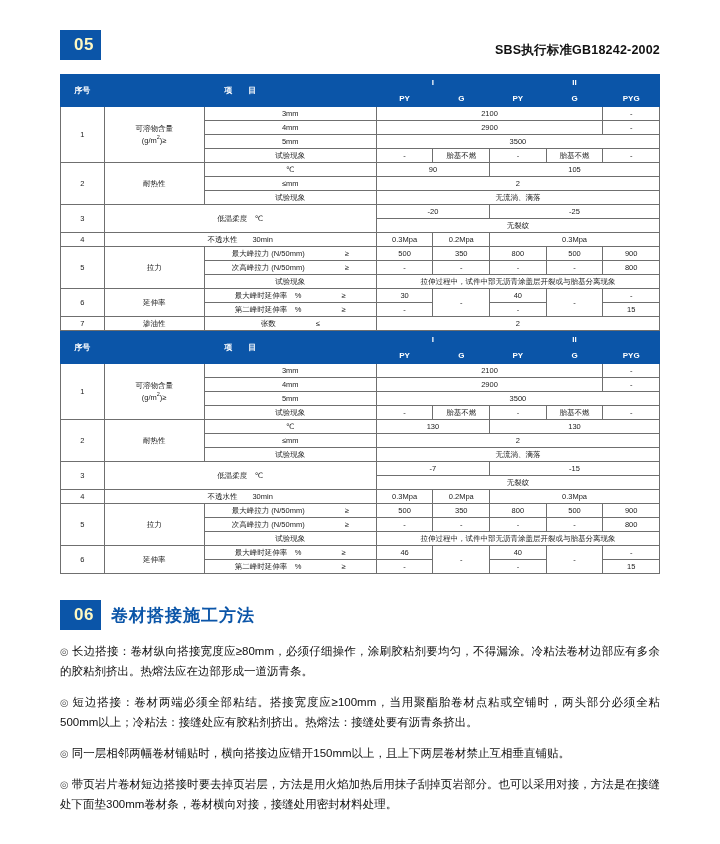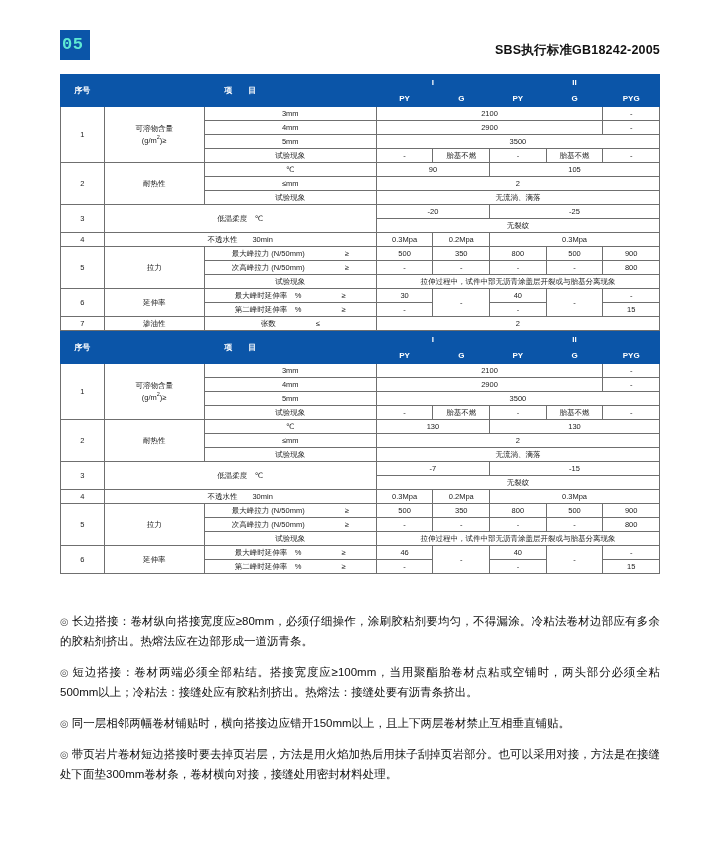--- a/index.html
+++ b/index.html
@@ -10,25 +10,25 @@
     font-family:"Liberation Sans","DejaVu Sans",sans-serif;
     color:#111;
     overflow:hidden;
   }
   .page { padding:0 60px; position:relative; height:844px; }
 
   
   .sec-head { display:flex; align-items:center; }
   .sec-head.first { padding-top:30px; }
   .sec-badge {
-    background:#0b55a8; color:#5eead4;
+    background:#0b55a8; color:#fef9c3;
     font-size:17px; font-weight:bold;
-    line-height:1; padding:6px 7px 7px 2px;
+    line-height:1; padding:6px 7px 7px 14px;
     letter-spacing:0.5px;
-    font-family:Liberation Mono, monospace;
+    font-family:Liberation Sans, sans-serif;
   }
   .sec-title {
     color:#0b55a8; font-size:17px; font-weight:bold;
     margin-left:10px; letter-spacing:1px;
   }
   .std-line {
     position:absolute; right:60px;
     font-size:12.5px; font-weight:bold; color:#111;
     letter-spacing:0.2px;
   }
@@ -67,21 +67,21 @@
   }
   .b-item .bullet { color:#555; margin-right:3px; font-size:10px; }
 </style>
 </head>
 <body>
 
 <div class="page">
 
   <div class="sec-head first">
     <span class="sec-badge">05</span>
-    <span class="std-line" style="top:42px;">SBS执行标准GB18242-2005</span>
+    <span class="std-line" style="top:42px;">SBS执行标准GB18242-2002</span>
   </div>
 
   <div style="height:14px;"></div>
   <div id="tbl-sbs-mount">
       <table class="spec">
         <colgroup>
           <col style="width: 40px;">
           <col style="width: 92px;">
           <col style="width: 158px;">
           <col style="width: 52px;">
@@ -334,20 +334,24 @@
             <td class="sub">第二峰时延伸率　%<span class="op-sp"></span>≥</td>
             <td>-</td>
             <td>-</td>
             <td>15</td>
           </tr>
         </tbody>
       </table>
     </div>
 
   <div style="height:26px;"></div>
+  <div class="sec-head">
+    <span class="sec-badge">06</span>
+    <span class="sec-title">卷材搭接施工方法</span>
+  </div>
 
   <div class="body-list" id="notes-mount">
       <p class="b-item"><span class="bullet">◎</span><span>长边搭接：卷材纵向搭接宽度应≥80mm，必须仔细操作，涂刷胶粘剂要均匀，不得漏涂。冷粘法卷材边部应有多余的胶粘剂挤出。热熔法应在边部形成一道沥青条。</span></p>
       <p class="b-item"><span class="bullet">◎</span><span>短边搭接：卷材两端必须全部粘结。搭接宽度应≥100mm，当用聚酯胎卷材点粘或空铺时，两头部分必须全粘500mm以上；冷粘法：接缝处应有胶粘剂挤出。热熔法：接缝处要有沥青条挤出。</span></p>
       <p class="b-item"><span class="bullet">◎</span><span>同一层相邻两幅卷材铺贴时，横向搭接边应错开150mm以上，且上下两层卷材禁止互相垂直铺贴。</span></p>
       <p class="b-item"><span class="bullet">◎</span><span>带页岩片卷材短边搭接时要去掉页岩层，方法是用火焰加热后用抹子刮掉页岩部分。也可以采用对接，方法是在接缝处下面垫300mm卷材条，卷材横向对接，接缝处用密封材料处理。</span></p>
     </div>
 
 </div>
 

